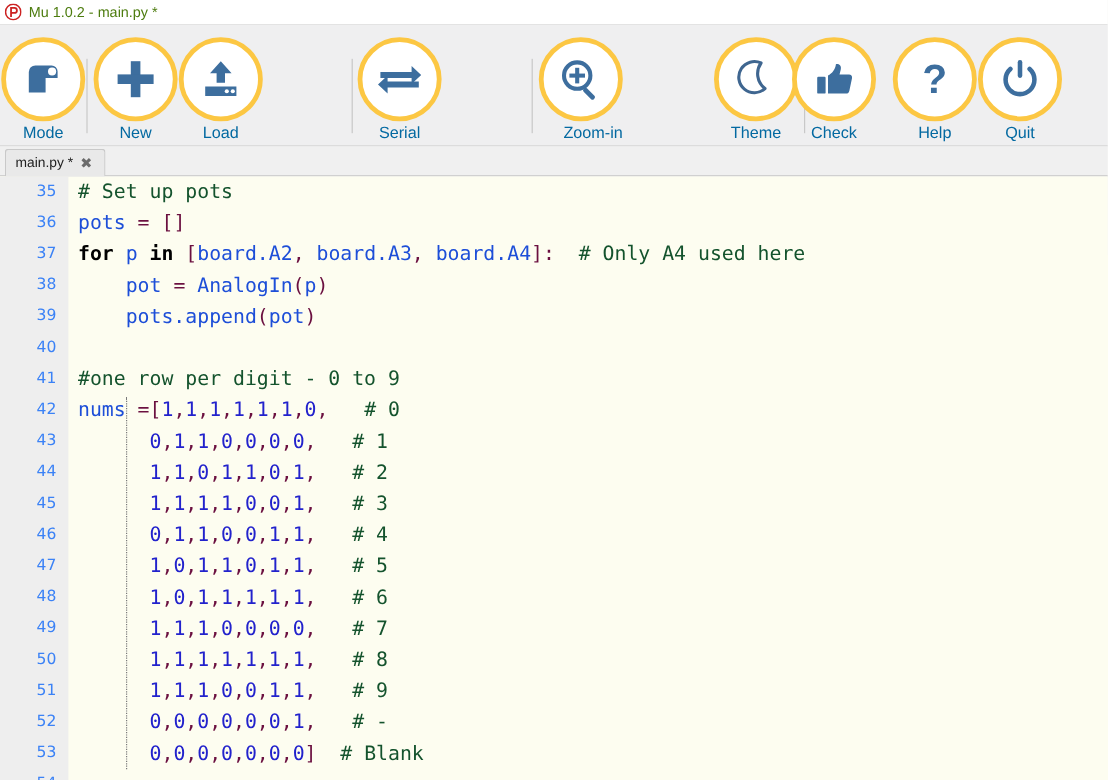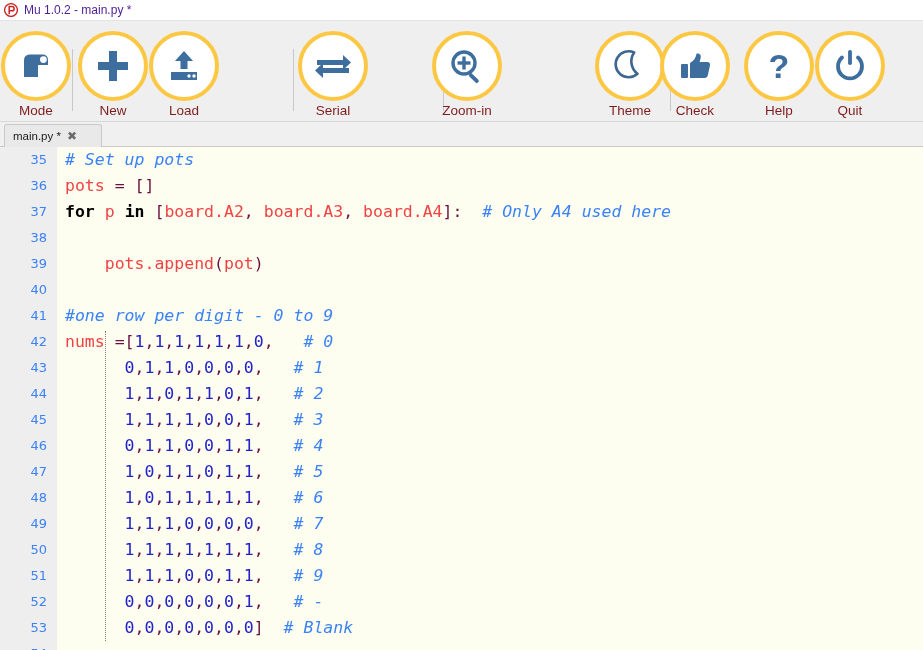--- a/index.html
+++ b/index.html
@@ -10,55 +10,55 @@
   }
   #app{width:923px;height:650px;position:relative;display:flex;flex-direction:column;background:#f0f0f0;}
 
   
   .titlebar{
     height:20px;min-height:20px;background:#ffffff;
     display:flex;align-items:center;gap:6px;padding:0 4px;
     border-bottom:1px solid #e3e3e3;
   }
   .mu-logo{width:14px;height:14px;flex:0 0 14px;position:relative;}
-  .title-text{font-size:12px;color:#4c1d95;line-height:1;white-space:nowrap;}
+  .title-text{font-size:12px;color:#4d7c0f;line-height:1;white-space:nowrap;}
 
   
   .toolbar{
     height:100px;min-height:100px;background:#efeff0;
     position:relative;border-bottom:1px solid #d8d8d8;
   }
   .tb-item{
     position:absolute;top:10px;width:72px;
     display:flex;flex-direction:column;align-items:center;gap:2px;
     cursor:pointer;
   }
   .tb-circle{
     width:70px;height:70px;border-radius:50%;
     background:#ffffff;border:4px solid #fcc743;
     box-sizing:border-box;
     display:flex;align-items:center;justify-content:center;
   }
-  .tb-label{font-size:13.5px;color:#7f1d1d;line-height:14px;margin-top:1px;white-space:nowrap;}
+  .tb-label{font-size:13.5px;color:#0369a1;line-height:14px;margin-top:1px;white-space:nowrap;}
   .tb-sep{position:absolute;top:28px;width:1px;height:62px;background:#c8c8c8;}
   .ico{display:block;}
 
   
   .tabstrip{
     height:25px;min-height:25px;background:#f0f0f0;
     position:relative;
   }
   .tabstrip:after{
     content:"";position:absolute;left:0;right:0;bottom:0;height:1px;background:#c9c9c9;
   }
   .tab{
     position:absolute;left:4px;top:2px;height:23px;box-sizing:border-box;
     background:#e9e9e9;border:1px solid #c9c9c9;border-bottom:none;
     border-top-left-radius:3px;border-top-right-radius:3px;
-    display:flex;align-items:center;gap:6px;padding:0 24px 0 8px;
+    display:flex;align-items:center;gap:6px;padding:0 10px 0 8px;
     z-index:2;cursor:pointer;
   }
   .tab-title{font-size:11.5px;color:#202020;line-height:12px;white-space:nowrap;}
   .tab-close{
     font-size:12px;color:#6b6b6b;line-height:12px;font-weight:bold;
     cursor:pointer;font-family:"DejaVu Sans",sans-serif;
   }
 
   
   .editor{
@@ -82,25 +82,25 @@
     position:absolute;left:65px;font-size:16.5px;line-height:26px;
     letter-spacing:0px;color:#202020;
   }
   
   .guide{
     position:absolute;left:105px;width:1px;
     border-left:1px dotted #7a7a7a;
   }
 
   
-  .c-com{color:#3b82f6;font-style:italic;}
+  .c-com{color:#14532d;}
   .c-kw{color:#000000;font-weight:bold;}
   .c-num{color:#2222cc;}
   .c-op{color:#6b1040;}
-  .c-def{color:#ef4444;}
+  .c-def{color:#1d4ed8;}
 </style>
 </head>
 <body>
 
 <div id="app">
 
   <div class="titlebar">
     <span class="mu-logo">
       <svg width="14" height="14" viewBox="0 0 14 14">
         <circle cx="7" cy="7" r="6.4" fill="none" stroke="#cc2222" stroke-width="1.3"></circle>
@@ -146,21 +146,21 @@
       </div>
       <div class="tb-item" style="left: 297px;">
         <div class="tb-circle">
           <svg class="ico" width="40" height="38" viewBox="0 0 40 38">
       <path d="M4 13 L30 13 L30 8 L38 15.5 L30 23 L30 18 L4 18 Z" fill="#3d6e9e"></path>
       <path d="M36 21 L10 21 L10 16 L2 23.5 L10 31 L10 26 L36 26 Z" fill="#3d6e9e"></path>
           </svg>
         </div>
         <div class="tb-label">Serial</div>
       </div>
-      <div class="tb-item" style="left: 431px;">
+      <div class="tb-item" style="left: 447px; align-items: flex-end;">
         <div class="tb-circle">
           <svg class="ico" width="38" height="38" viewBox="0 0 38 38">
       <circle cx="16" cy="16" r="11" fill="none" stroke="#3d6e9e" stroke-width="3.4"></circle>
       <rect x="14.3" y="9.5" width="3.4" height="13" fill="#3d6e9e"></rect>
       <rect x="9.5" y="14.3" width="13" height="3.4" fill="#3d6e9e"></rect>
       <rect x="23" y="25.5" width="12" height="3.9" rx="1.6" fill="#3d6e9e" transform="rotate(45 23 25.5)"></rect>
           </svg>
         </div>
         <div class="tb-label">Zoom-in</div>
       </div>
@@ -207,21 +207,21 @@
       <span class="tab-close">✖</span>
     </div>
   </div>
 
   <div class="editor">
     <div class="gutter"></div>
     <div class="codearea" id="codearea">
         <div class="row"><span class="lineno">35</span><span class="codetext"><span class="c-com"># Set up pots</span></span></div>
         <div class="row"><span class="lineno">36</span><span class="codetext"><span class="c-def">pots </span><span class="c-op">=</span><span class="c-def"> </span><span class="c-op">[]</span></span></div>
         <div class="row"><span class="lineno">37</span><span class="codetext"><span class="c-kw">for</span><span class="c-def"> p </span><span class="c-kw">in</span><span class="c-def"> </span><span class="c-op">[</span><span class="c-def">board.A2</span><span class="c-op">,</span><span class="c-def"> board.A3</span><span class="c-op">,</span><span class="c-def"> board.A4</span><span class="c-op">]:</span><span class="c-def">  </span><span class="c-com"># Only A4 used here</span></span></div>
-        <div class="row"><span class="lineno">38</span></div>
+        <div class="row"><span class="lineno">38</span><span class="codetext"><span class="c-def">    pot </span><span class="c-op">=</span><span class="c-def"> AnalogIn</span><span class="c-op">(</span><span class="c-def">p</span><span class="c-op">)</span></span></div>
         <div class="row"><span class="lineno">39</span><span class="codetext"><span class="c-def">    pots.append</span><span class="c-op">(</span><span class="c-def">pot</span><span class="c-op">)</span></span></div>
         <div class="row"><span class="lineno">40</span><span class="codetext"><span class="c-def"></span></span></div>
         <div class="row"><span class="lineno">41</span><span class="codetext"><span class="c-com">#one row per digit - 0 to 9</span></span></div>
         <div class="row"><span class="lineno">42</span><span class="codetext"><span class="c-def">nums </span><span class="c-op">=[</span><span class="c-num">1</span><span class="c-op">,</span><span class="c-num">1</span><span class="c-op">,</span><span class="c-num">1</span><span class="c-op">,</span><span class="c-num">1</span><span class="c-op">,</span><span class="c-num">1</span><span class="c-op">,</span><span class="c-num">1</span><span class="c-op">,</span><span class="c-num">0</span><span class="c-op">,</span><span class="c-def">   </span><span class="c-com"># 0</span></span></div>
         <div class="row"><span class="lineno">43</span><span class="codetext"><span class="c-def">      </span><span class="c-num">0</span><span class="c-op">,</span><span class="c-num">1</span><span class="c-op">,</span><span class="c-num">1</span><span class="c-op">,</span><span class="c-num">0</span><span class="c-op">,</span><span class="c-num">0</span><span class="c-op">,</span><span class="c-num">0</span><span class="c-op">,</span><span class="c-num">0</span><span class="c-op">,</span><span class="c-def">   </span><span class="c-com"># 1</span></span></div>
         <div class="row"><span class="lineno">44</span><span class="codetext"><span class="c-def">      </span><span class="c-num">1</span><span class="c-op">,</span><span class="c-num">1</span><span class="c-op">,</span><span class="c-num">0</span><span class="c-op">,</span><span class="c-num">1</span><span class="c-op">,</span><span class="c-num">1</span><span class="c-op">,</span><span class="c-num">0</span><span class="c-op">,</span><span class="c-num">1</span><span class="c-op">,</span><span class="c-def">   </span><span class="c-com"># 2</span></span></div>
         <div class="row"><span class="lineno">45</span><span class="codetext"><span class="c-def">      </span><span class="c-num">1</span><span class="c-op">,</span><span class="c-num">1</span><span class="c-op">,</span><span class="c-num">1</span><span class="c-op">,</span><span class="c-num">1</span><span class="c-op">,</span><span class="c-num">0</span><span class="c-op">,</span><span class="c-num">0</span><span class="c-op">,</span><span class="c-num">1</span><span class="c-op">,</span><span class="c-def">   </span><span class="c-com"># 3</span></span></div>
         <div class="row"><span class="lineno">46</span><span class="codetext"><span class="c-def">      </span><span class="c-num">0</span><span class="c-op">,</span><span class="c-num">1</span><span class="c-op">,</span><span class="c-num">1</span><span class="c-op">,</span><span class="c-num">0</span><span class="c-op">,</span><span class="c-num">0</span><span class="c-op">,</span><span class="c-num">1</span><span class="c-op">,</span><span class="c-num">1</span><span class="c-op">,</span><span class="c-def">   </span><span class="c-com"># 4</span></span></div>
         <div class="row"><span class="lineno">47</span><span class="codetext"><span class="c-def">      </span><span class="c-num">1</span><span class="c-op">,</span><span class="c-num">0</span><span class="c-op">,</span><span class="c-num">1</span><span class="c-op">,</span><span class="c-num">1</span><span class="c-op">,</span><span class="c-num">0</span><span class="c-op">,</span><span class="c-num">1</span><span class="c-op">,</span><span class="c-num">1</span><span class="c-op">,</span><span class="c-def">   </span><span class="c-com"># 5</span></span></div>
         <div class="row"><span class="lineno">48</span><span class="codetext"><span class="c-def">      </span><span class="c-num">1</span><span class="c-op">,</span><span class="c-num">0</span><span class="c-op">,</span><span class="c-num">1</span><span class="c-op">,</span><span class="c-num">1</span><span class="c-op">,</span><span class="c-num">1</span><span class="c-op">,</span><span class="c-num">1</span><span class="c-op">,</span><span class="c-num">1</span><span class="c-op">,</span><span class="c-def">   </span><span class="c-com"># 6</span></span></div>

